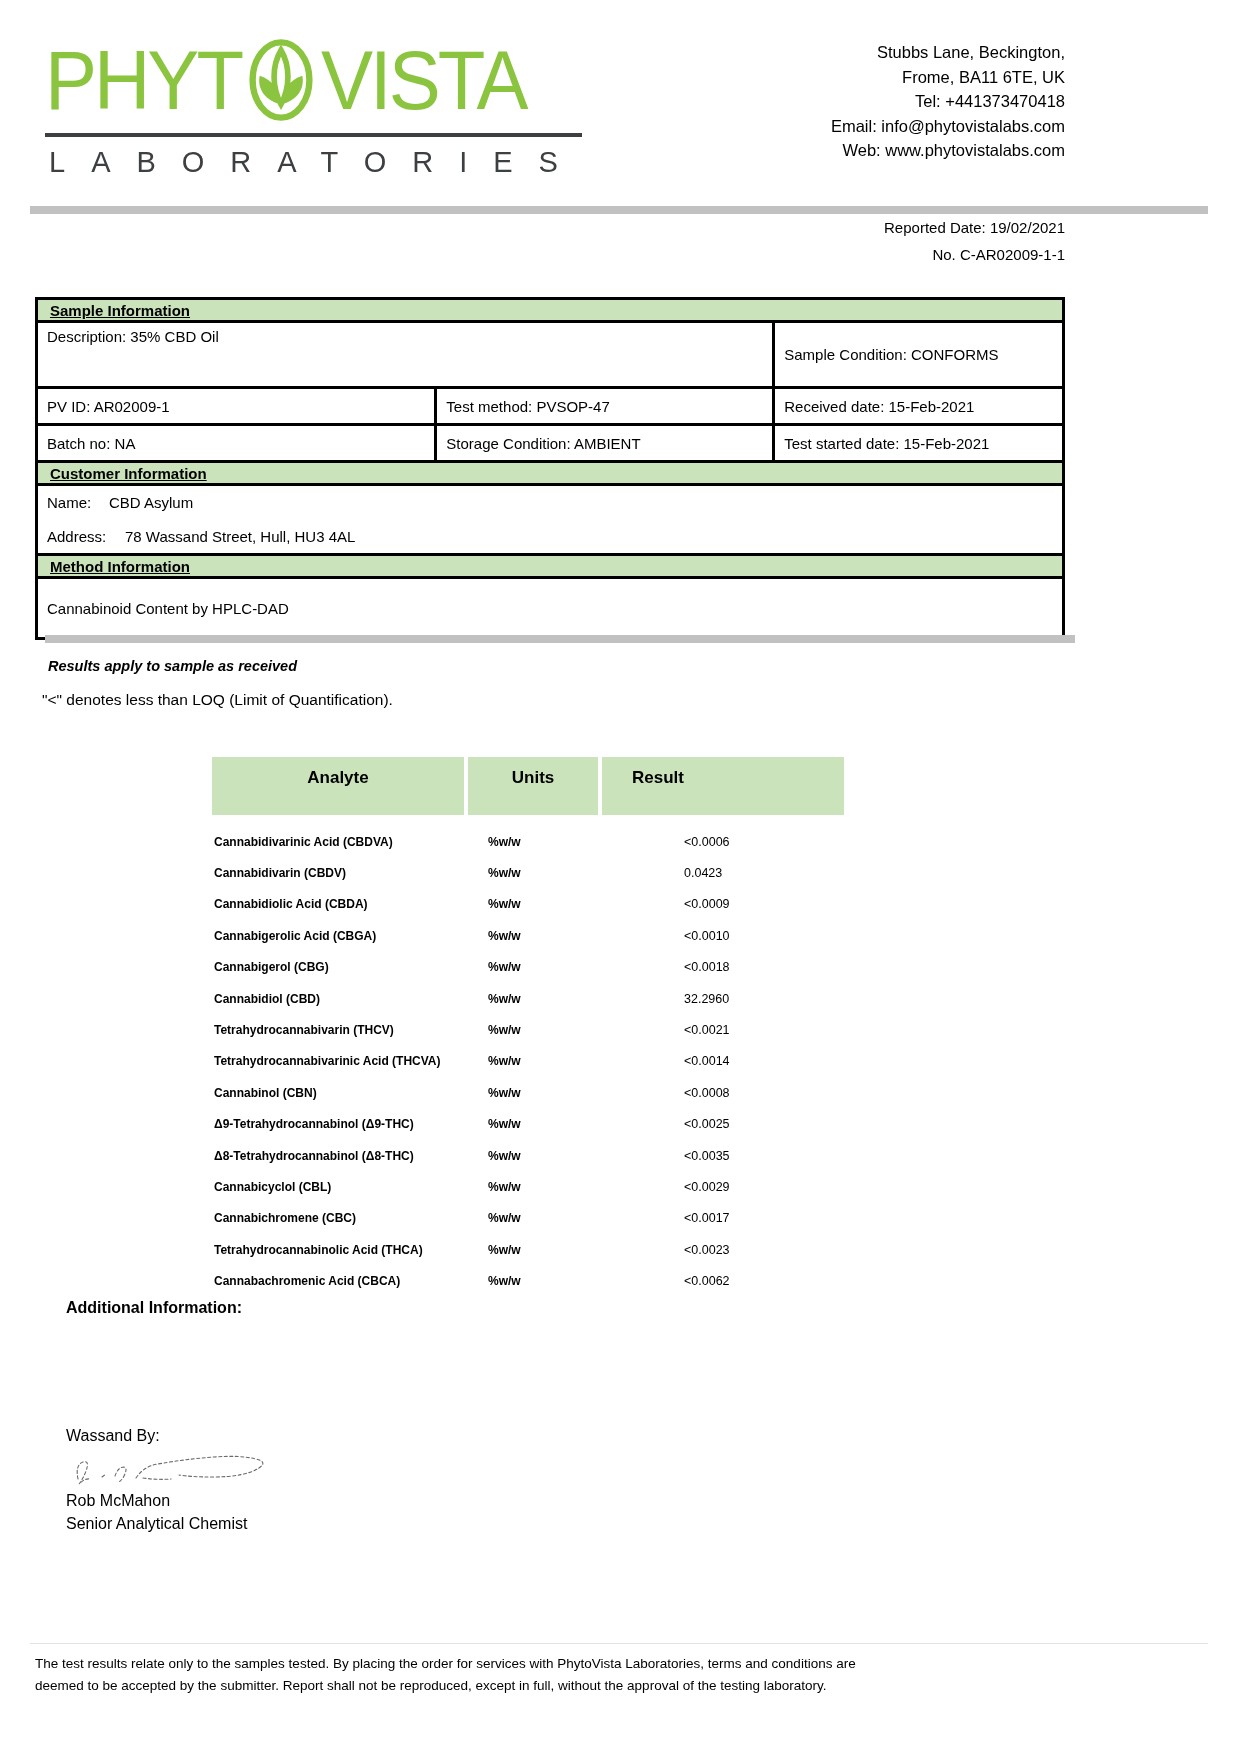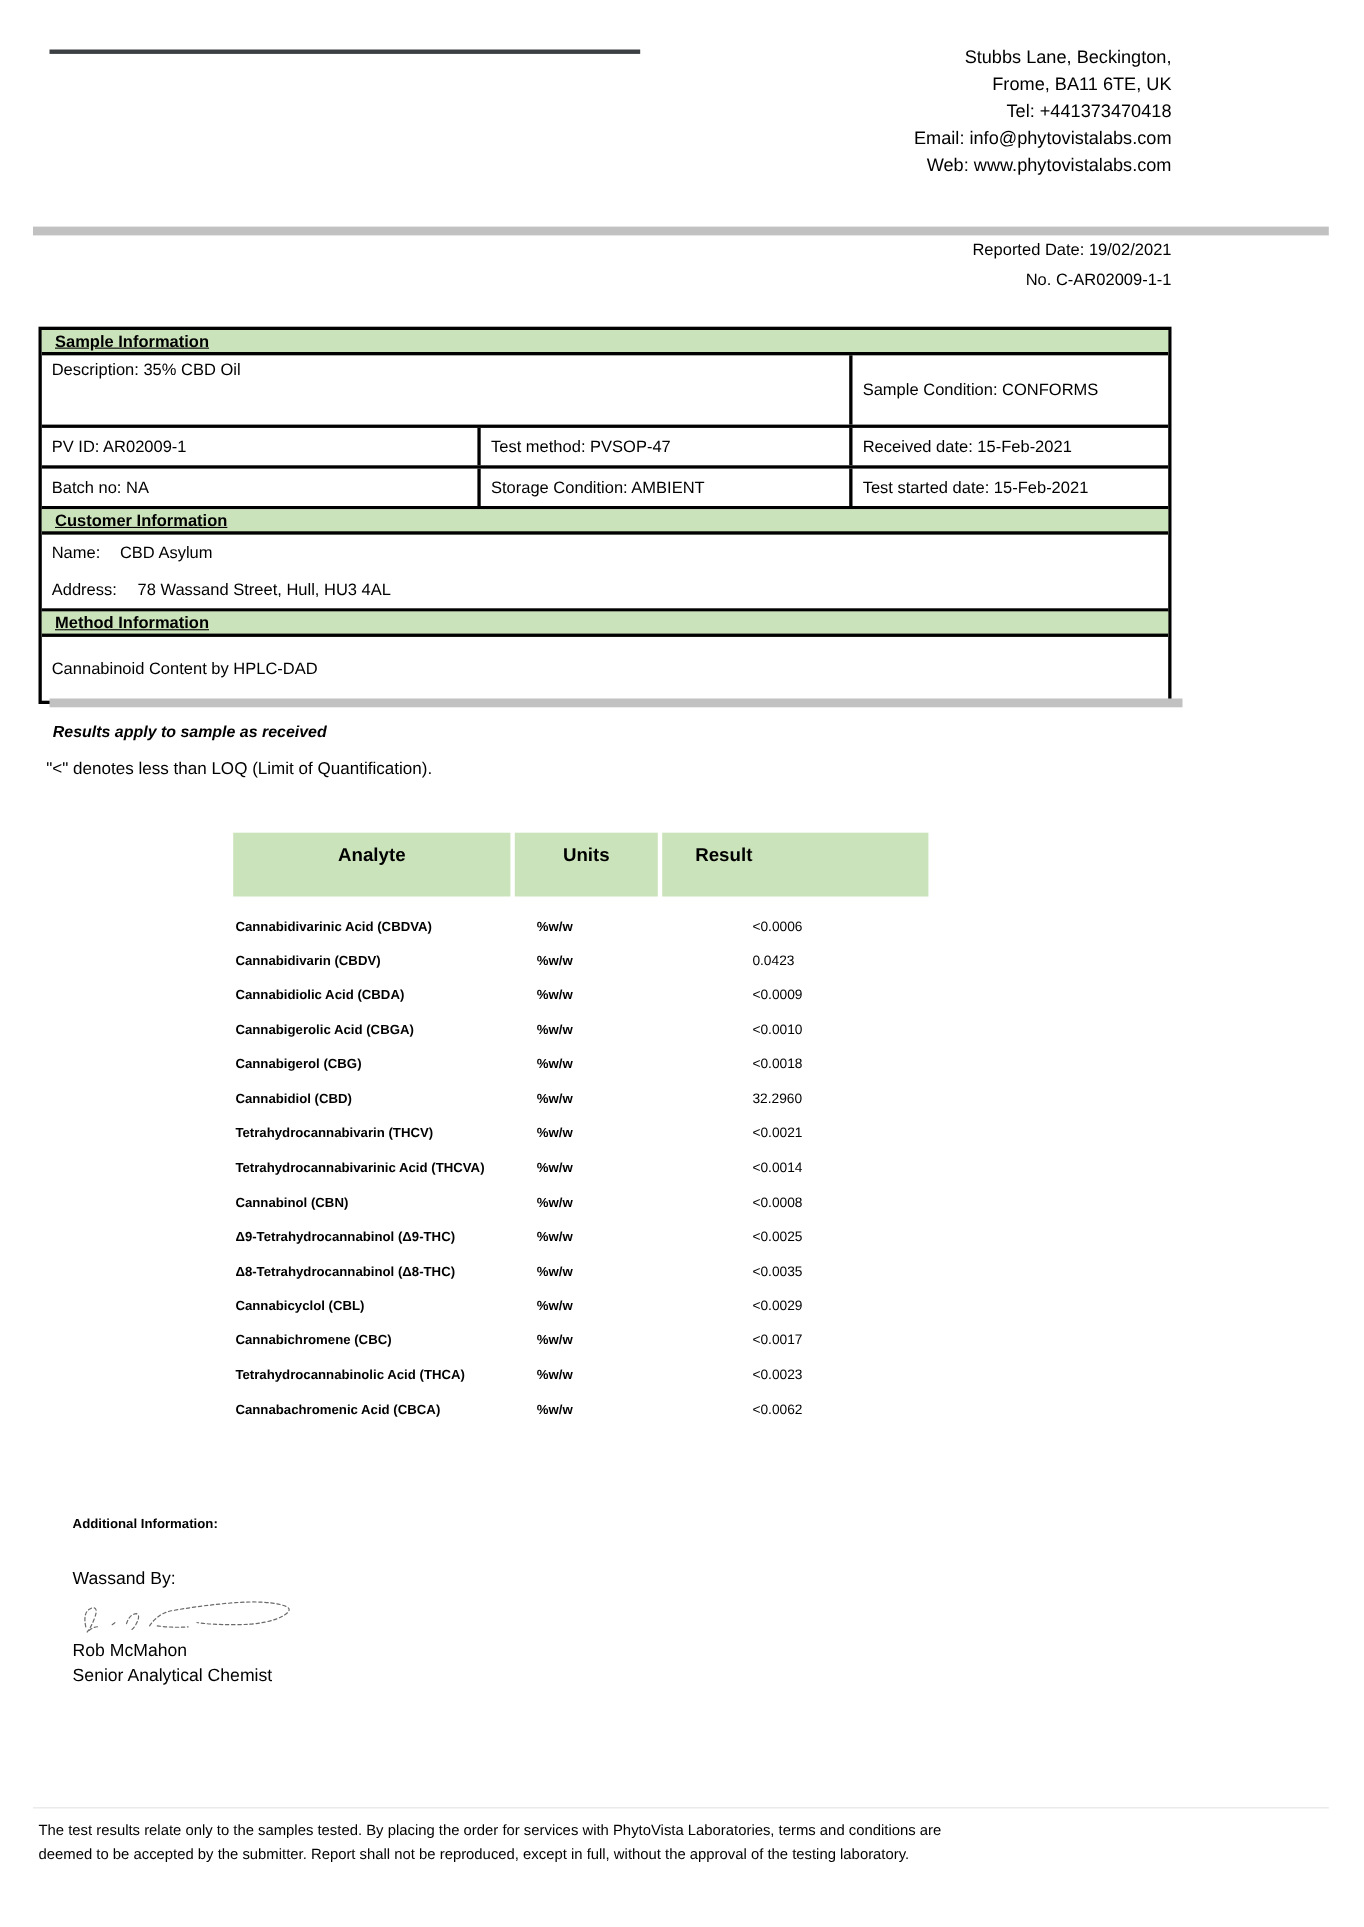--- a/index.html
+++ b/index.html
@@ -59,37 +59,48 @@
   .rh1{width:252px;}
   .rh2{width:130px;}
   .rh3{width:242px;padding-right:130px;}
   .res-body{margin-top:11px;}
   .res-row{display:flex;height:31.4px;align-items:center;}
   .rc1{width:252px;font-size:12px;font-weight:bold;padding-left:2px;}
   .rc2{width:134px;font-size:12px;font-weight:bold;padding-left:24px;}
   .rc3{width:290px;font-size:12.5px;padding-left:86px;}
 
   
-  .addl{position:absolute;left:66px;top:1378px;font-size:12px;font-weight:bold;}
+  .addl{position:absolute;left:66px;top:1299px;font-size:16px;font-weight:bold;}
   .reviewed{position:absolute;left:66px;top:1427px;font-size:16px;}
   .signature{position:absolute;left:68px;top:1447px;width:215px;height:46px;}
   .rev-name{position:absolute;left:66px;top:1492px;font-size:16px;}
   .rev-title{position:absolute;left:66px;top:1515px;font-size:16px;}
 
   
   .footer-line{position:absolute;left:30px;top:1643px;width:1178px;height:1px;background:#e3e3e3;}
   .footer{position:absolute;left:35px;top:1653px;width:1130px;font-size:13.5px;line-height:22px;}
 </style>
 </head>
 <body>
 
 <div class="page">
 
   <div class="logo">
+    <div class="logo-row">
+      <span class="logo-text">PHYT</span>
+      <svg class="leaf" viewBox="0 0 100 124">
+        <ellipse cx="50" cy="62" rx="40" ry="53" fill="none" stroke="var(--brand-green)" stroke-width="9"></ellipse>
+        <path d="M50 20 C37 42 37 72 50 96 C63 72 63 42 50 20 Z" fill="#ffffff" stroke="var(--brand-green)" stroke-width="8"></path>
+        <path d="M50 96 C28 92 16 74 20 56 C38 62 48 76 50 96 Z" fill="var(--brand-green)"></path>
+        <path d="M50 96 C72 92 84 74 80 56 C62 62 52 76 50 96 Z" fill="var(--brand-green)"></path>
+      </svg>
+      <span class="logo-text">VISTA</span>
+    </div>
     <div class="logo-divider"></div>
+    <div class="logo-subtitle">LABORATORIES</div>
   </div>
 
   <div class="contact">
     <div>Stubbs Lane, Beckington,</div>
     <div>Frome, BA11 6TE, UK</div>
     <div>Tel: +441373470418</div>
     <div>Email: info@phytovistalabs.com</div>
     <div>Web: www.phytovistalabs.com</div>
   </div>
 

